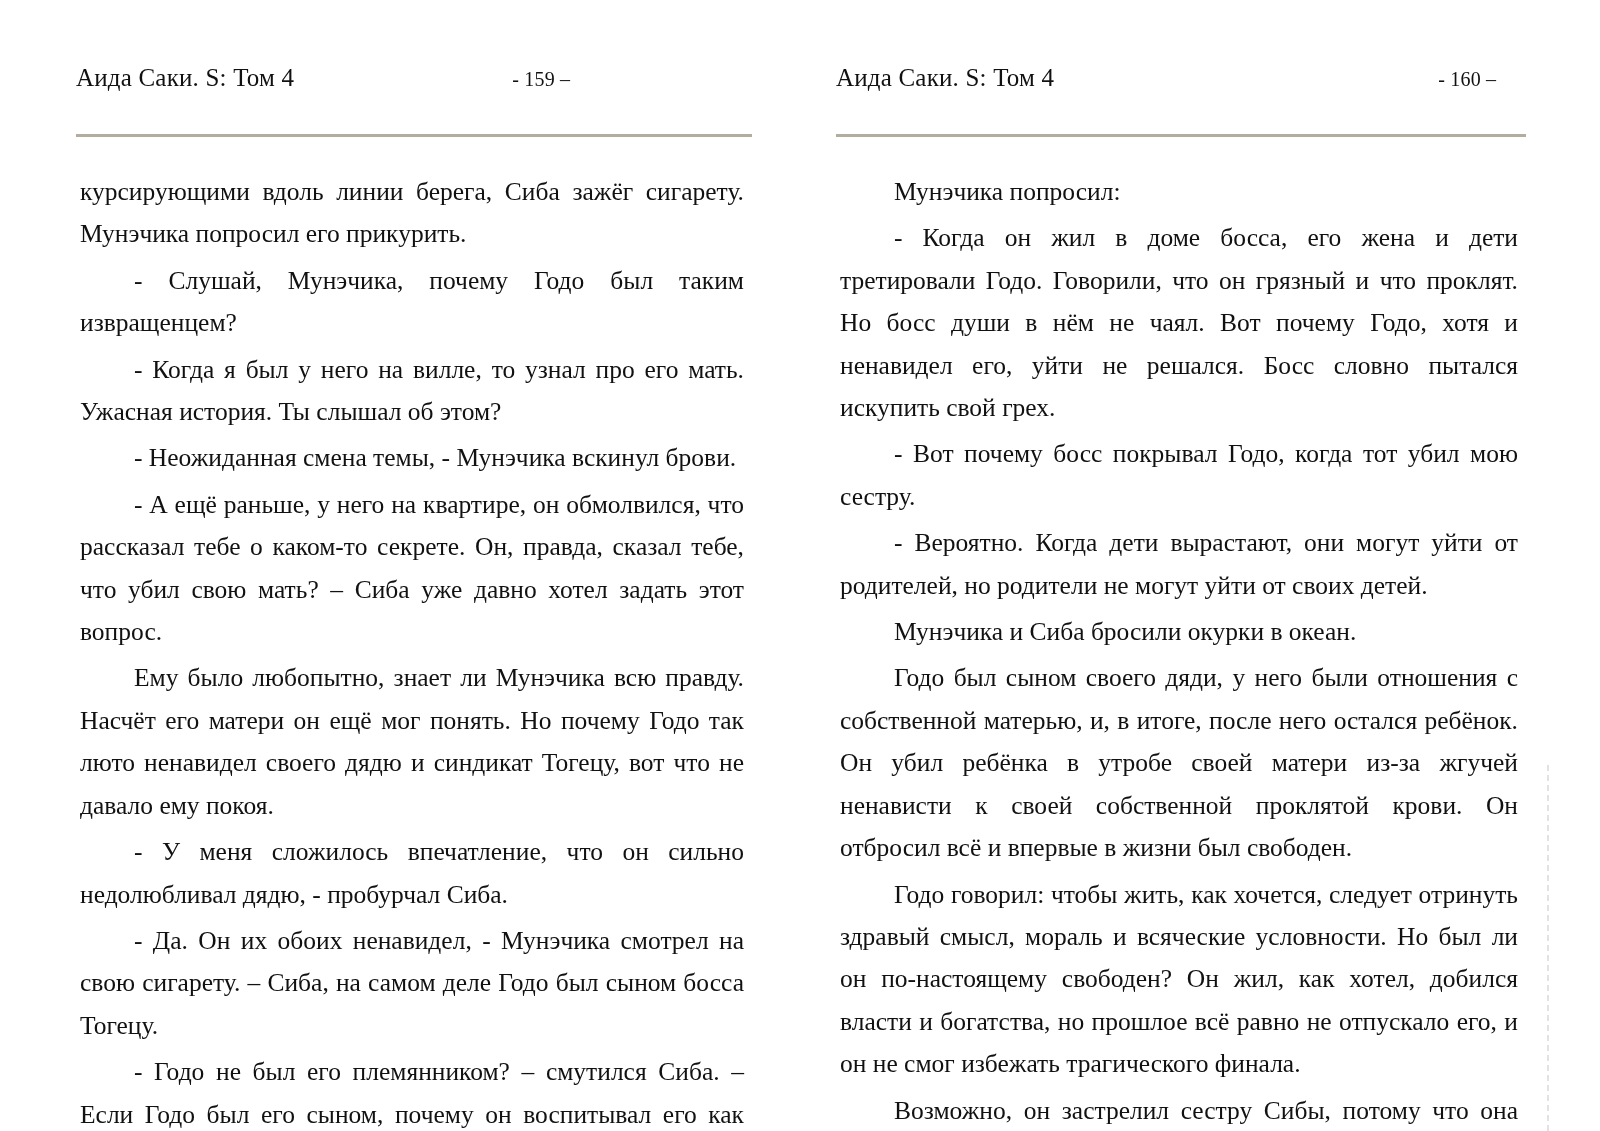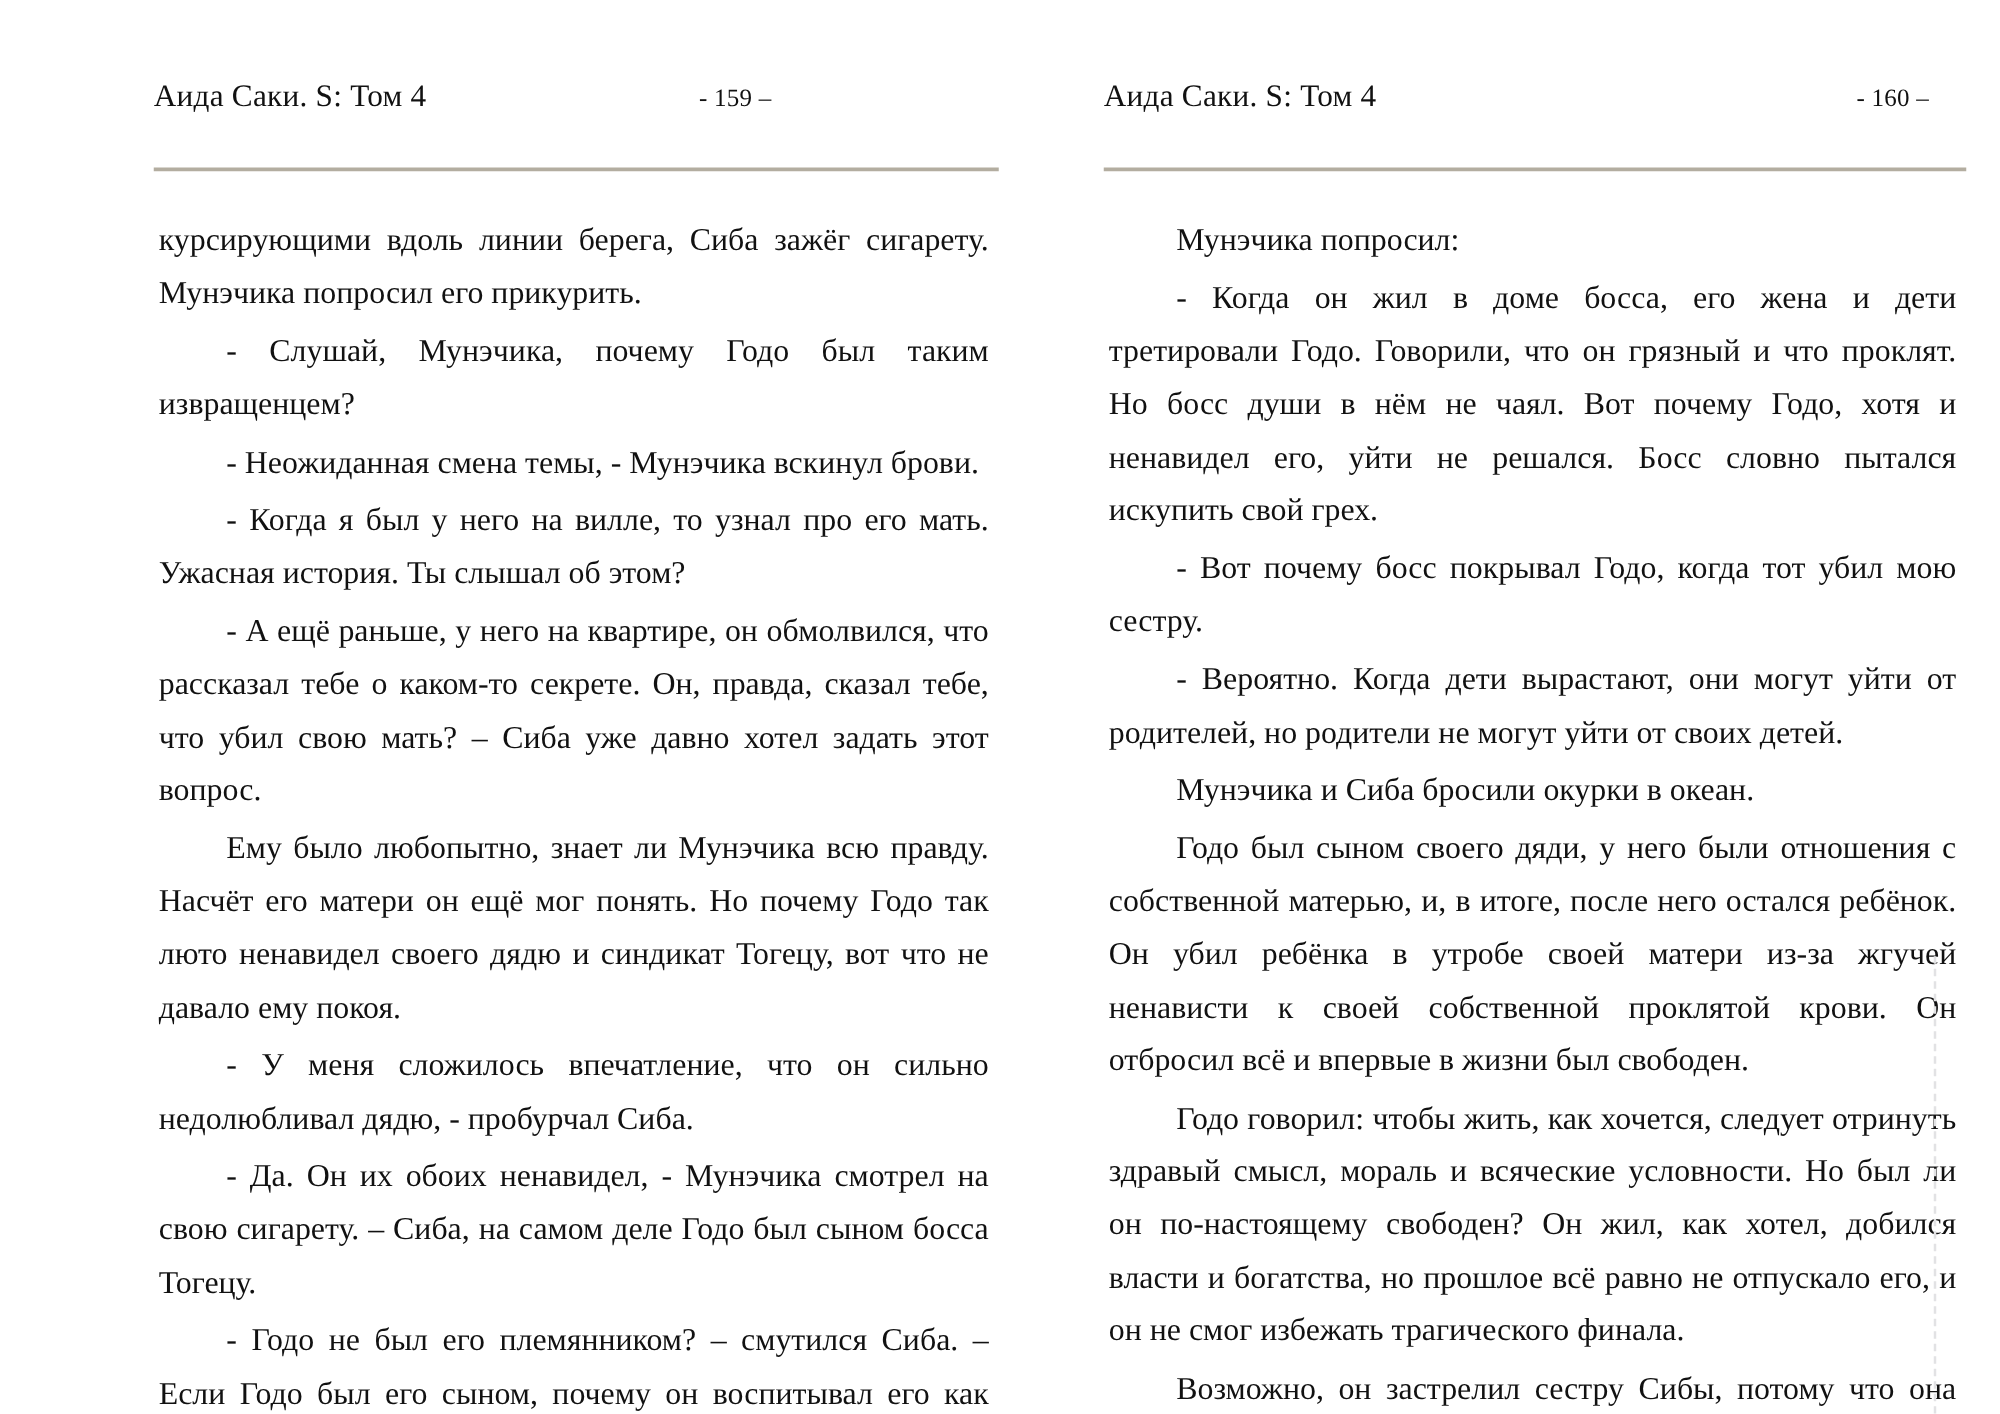--- a/index.html
+++ b/index.html
@@ -14,21 +14,20 @@
     color: #111111;
     position: relative;
     overflow: hidden;
   }
 
   .spread {
     position: absolute;
     inset: 0;
     display: flex;
     flex-direction: row;
-    padding-left: 47px;
   }
 
   .page {
     position: relative;
     box-sizing: border-box;
     height: 1131px;
   }
 
   .page-left  { width: 800px; padding: 0 50px 0 76px; }
   .page-right { width: 800px; padding: 0 78px 0 36px; }
@@ -99,22 +98,22 @@
 
   <div class="page page-left">
     <div class="running-head">
       <span class="rh-title">Аида Саки. S: Том 4</span>
       <span class="rh-folio">- 159 –</span>
     </div>
     <div class="head-rule"></div>
     <div class="body-col" id="col-left">
         <p class="flush">курсирующими вдоль линии берега, Сиба зажёг сигарету. Мунэчика попросил его прикурить.</p>
         <p>- Слушай, Мунэчика, почему Годо был таким извращенцем?</p>
+        <p>- Когда я был у него на вилле, то узнал про его мать. Ужасная история. Ты слышал об этом?</p>
         <p>- Неожиданная смена темы, - Мунэчика вскинул брови.</p>
-        <p>- Когда я был у него на вилле, то узнал про его мать. Ужасная история. Ты слышал об этом?</p>
         <p>- А ещё раньше, у него на квартире, он обмолвился, что рассказал тебе о каком-то секрете. Он, правда, сказал тебе, что убил свою мать? – Сиба уже давно хотел задать этот вопрос.</p>
         <p>Ему было любопытно, знает ли Мунэчика всю правду. Насчёт его матери он ещё мог понять. Но почему Годо так люто ненавидел своего дядю и синдикат Тогецу, вот что не давало ему покоя.</p>
         <p>- У меня сложилось впечатление, что он сильно недолюбливал дядю, - пробурчал Сиба.</p>
         <p>- Да. Он их обоих ненавидел, - Мунэчика смотрел на свою сигарету. – Сиба, на самом деле Годо был сыном босса Тогецу.</p>
         <p>- Годо не был его племянником? – смутился Сиба. – Если Годо был его сыном, почему он воспитывал его как племянника?</p>
       </div>
   </div>
 
   <div class="page page-right">
     <div class="running-head">

